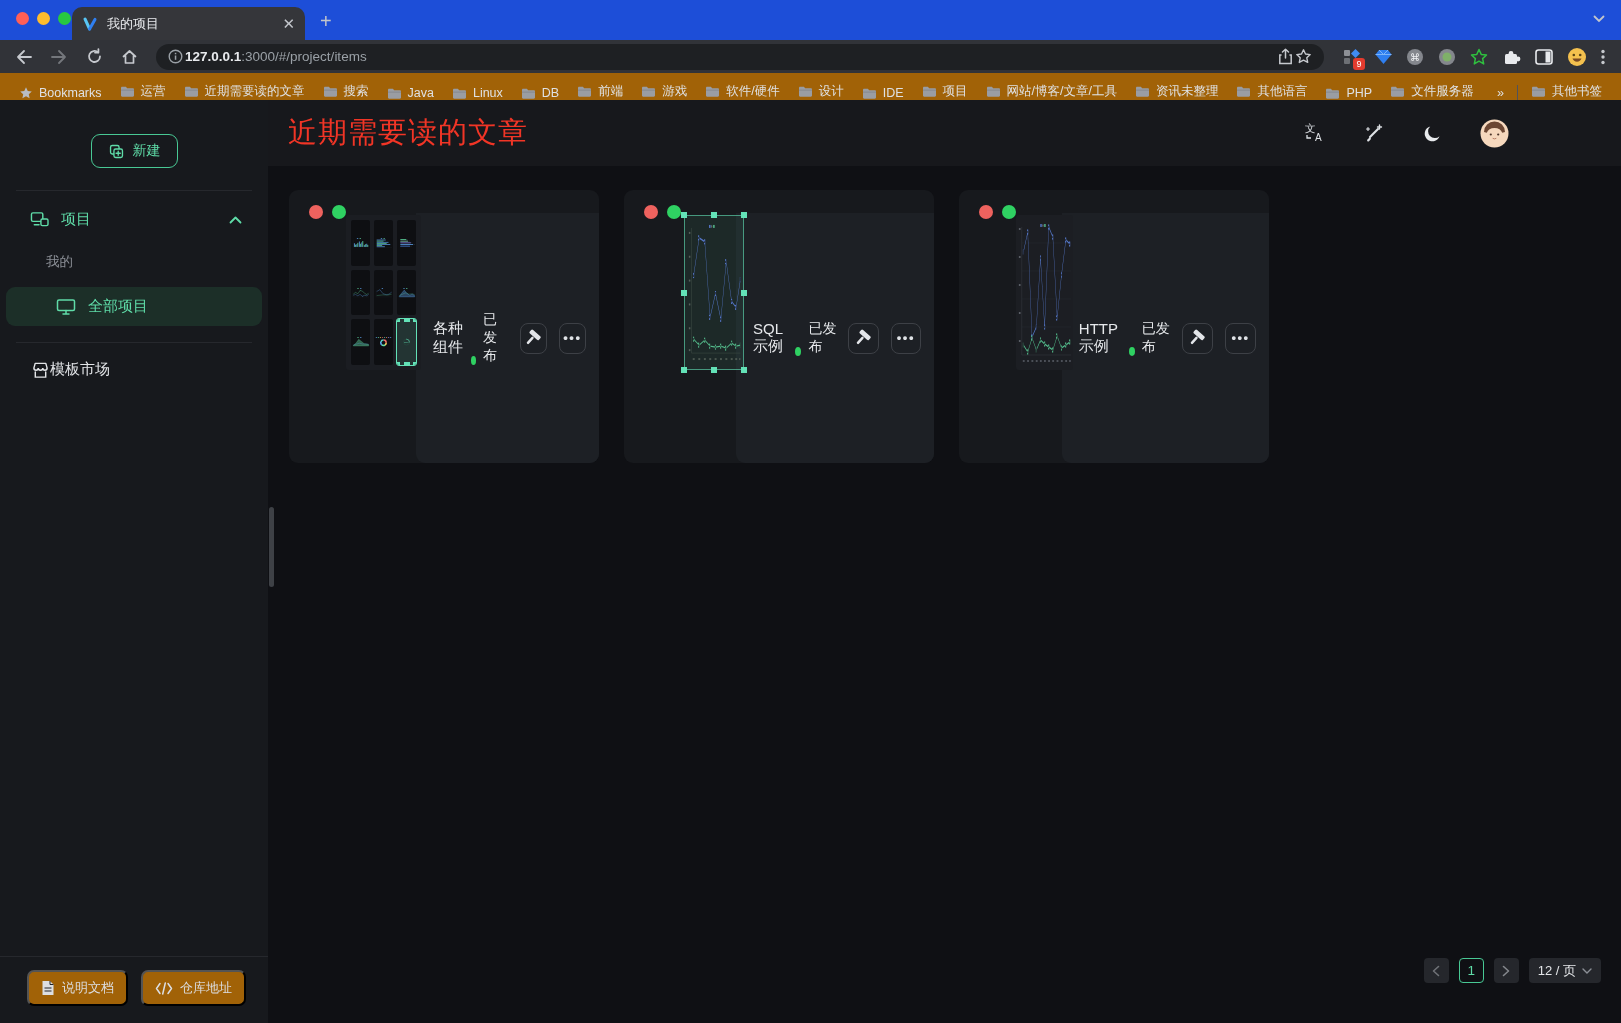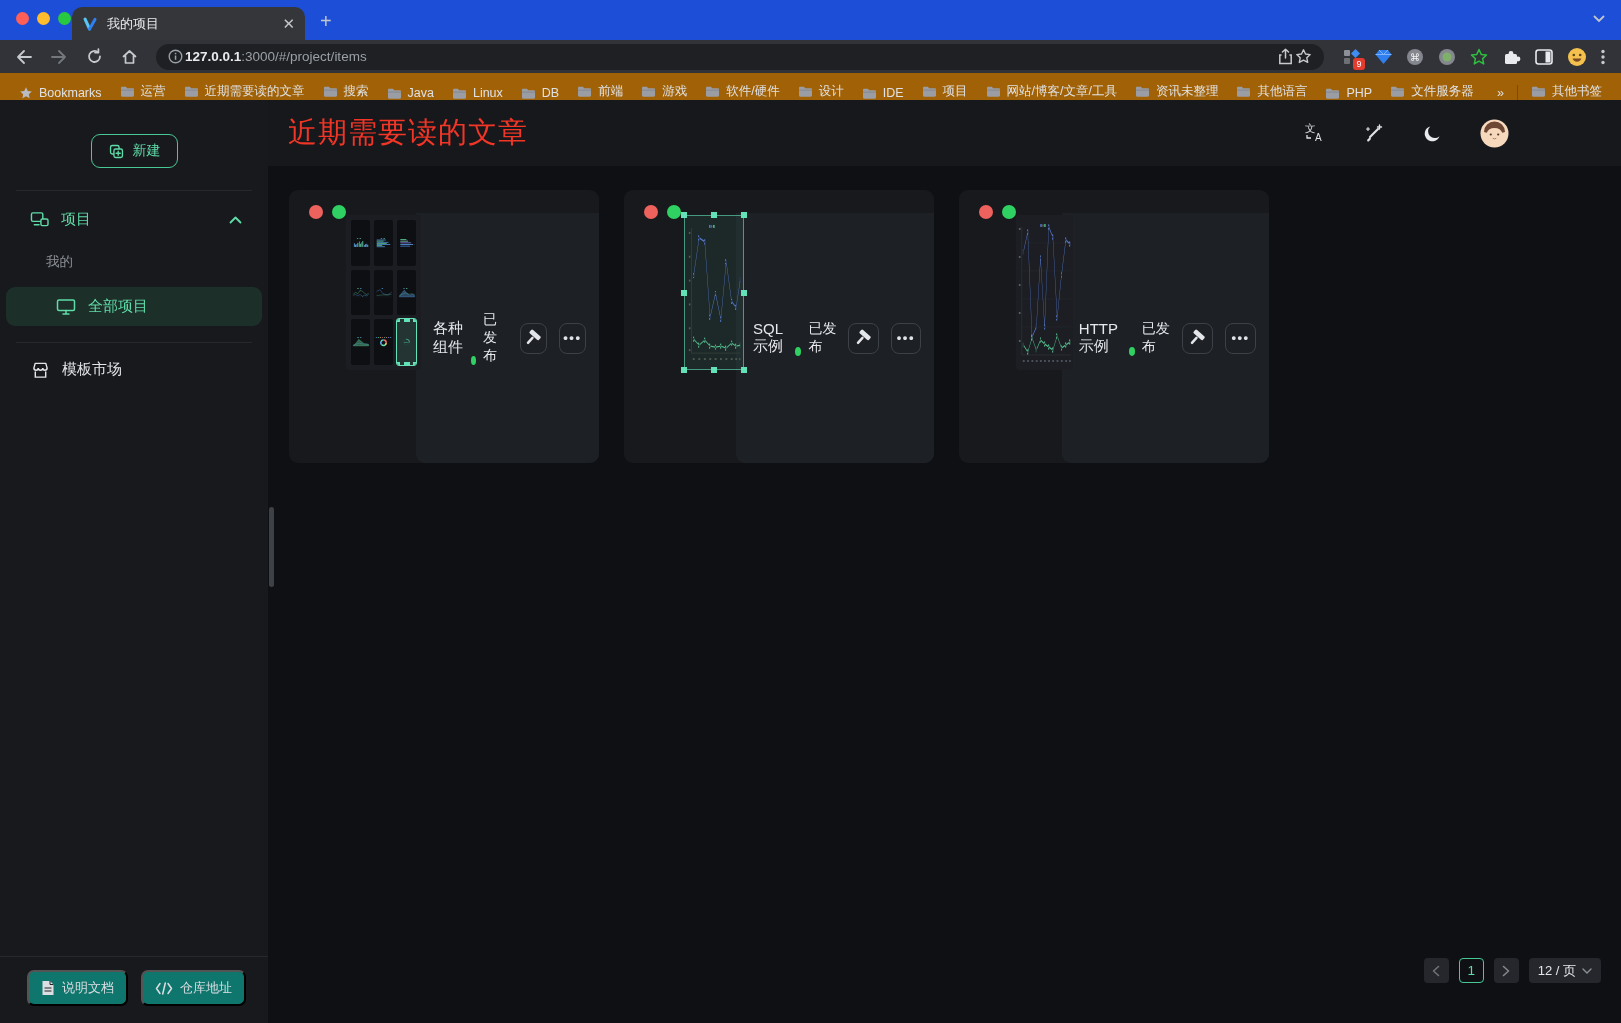--- a/index.html
+++ b/index.html
@@ -31,23 +31,23 @@
   
   .app{display:flex;height:923px}
   .sidebar{width:268px;background:#17191d;display:flex;flex-direction:column;position:relative;flex:none}
   .sb-new{margin:34px auto 0;padding:7px 16px;border:1px solid #48c894;color:#5fdca8;border-radius:9px;font-size:14px;display:flex;gap:8px;align-items:center;background:transparent}
   .sb-div{height:1px;background:#26282d;margin:22px 16px 0}
   .sb-group{display:flex;align-items:center;gap:12px;padding:19px 26px 0 30px;color:#5fdca8;font-size:15px}
   .sb-group .chev{margin-left:auto}
   .sb-sub{padding:24px 0 0 46px;color:#8b8f96;font-size:13.5px}
   .sb-item{display:flex;align-items:center;gap:12px;font-size:15px;color:#e3e5e8;padding:10px 0 10px 56px}
   .sb-item.active{margin:16px 6px 0;background:#1c2f28;border-radius:9px;color:#5fdca8;padding-left:50px}
-  .sb-market{display:flex;align-items:flex-end;gap:12px;font-size:15px;color:#e3e5e8;padding:17px 0 0 31px}
+  .sb-market{display:flex;align-items:flex-end;font-size:15px;color:#e3e5e8;padding:17px 0 0 31px}
   .sb-footer{margin-top:auto;border-top:1px solid #26282d;padding:13px 22px 17px 27px;display:flex;justify-content:space-between}
-  .sb-btn{background:#0f766e;border-radius:7px;padding:7px 12px;font-size:13px;color:#dcdee2;display:flex;gap:7px;align-items:center}
+  .sb-btn{background:#a16207;border-radius:7px;padding:7px 12px;font-size:13px;color:#dcdee2;display:flex;gap:7px;align-items:center}
   
   .main{flex:1;display:flex;flex-direction:column;background:#0f1014;position:relative}
   .main-header{height:66px;background:#17181c;display:flex;align-items:center;padding:0 112px 0 20px;flex:none}
   .page-title{font-size:29px;color:#f13526;letter-spacing:1px}
   .hicons{margin-left:auto;display:flex;gap:37px;align-items:center}
   .content{flex:1;position:relative;padding:24px 0 0 21px;display:flex;gap:25px;align-items:flex-start}
   .card{width:310px;height:273px;background:#17191d;border-radius:9px;display:flex;flex-direction:row;padding:12px 17px 0}
   .card-dots{display:flex;gap:9px;padding:3px 0 0 3px;height:17px}
   .card-dots span{width:14px;height:14px;border-radius:50%}
   .cd-r{background:#ee625e}.cd-g{background:#2fd162}

